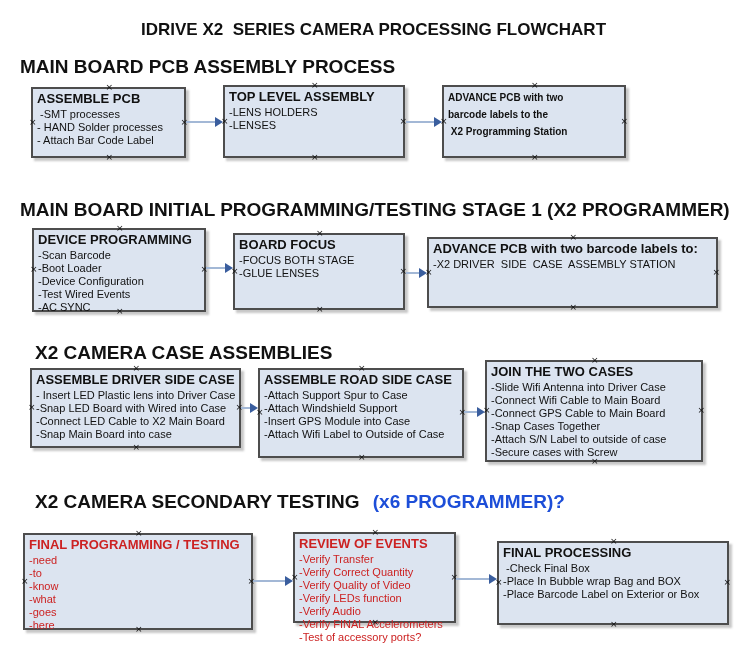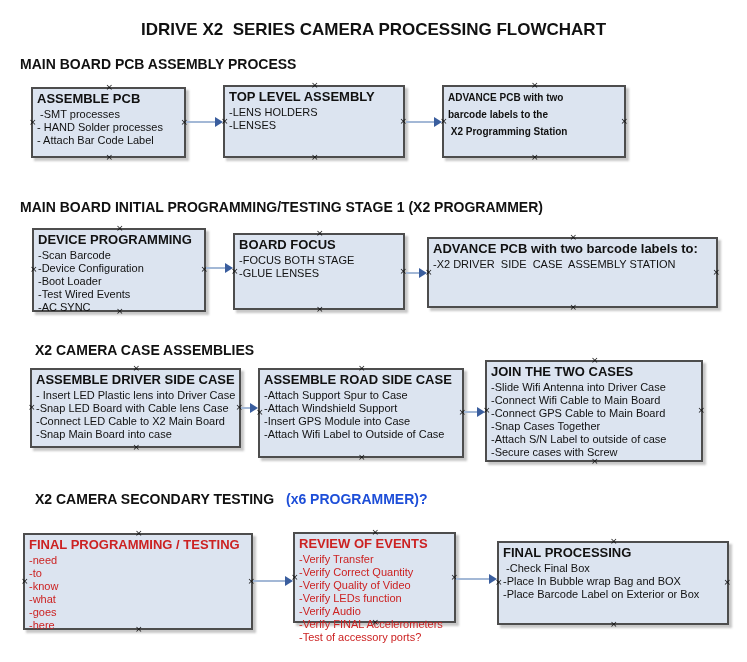--- a/index.html
+++ b/index.html
@@ -5,21 +5,21 @@
   html,body{margin:0;padding:0;}
   body{
     width:747px;height:662px;position:relative;background:#ffffff;
     font-family:"Liberation Sans", sans-serif;color:#111;overflow:hidden;
   }
   .page-title{
     position:absolute;top:20px;left:0;width:747px;text-align:center;
     font-size:17px;font-weight:bold;white-space:pre;color:#111;
   }
   .section-heading{
-    position:absolute;font-size:14px;font-weight:bold;color:#111;white-space:pre;
+    position:absolute;font-size:19px;font-weight:bold;color:#111;white-space:pre;
   }
   #h1{left:20px;top:56px;}
   #h2{left:20px;top:199px;}
   #h3{left:35px;top:342px;}
   #h4{left:35px;top:491px;}
   .heading-red{color:#1d4ed8;margin-left:8px;}
 
   .fc-box{
     position:absolute;box-sizing:border-box;
     background:#dce4f0;border:2px solid #4d4d4d;
@@ -110,22 +110,22 @@
 <span class="anchor anchor-t">×</span>
     <span class="anchor anchor-b">×</span>
     <span class="anchor anchor-l">×</span>
     <span class="anchor anchor-r">×</span>
   </div>
 
 <div class="fc-box" id="b21">
   <div class="box-title">DEVICE PROGRAMMING</div>
   <div class="box-items">
       <div class="box-item">-Scan Barcode</div>
+      <div class="box-item">-Boot Loader</div>
       <div class="box-item">-Device Configuration</div>
-      <div class="box-item">-Boot Loader</div>
       <div class="box-item">-Test Wired Events</div>
       <div class="box-item">-AC SYNC</div>
     </div>
 <span class="anchor anchor-t">×</span>
     <span class="anchor anchor-b">×</span>
     <span class="anchor anchor-l">×</span>
     <span class="anchor anchor-r">×</span>
   </div>
 <div class="fc-box" id="b22">
   <div class="box-title">BOARD FOCUS</div>
@@ -146,21 +146,21 @@
 <span class="anchor anchor-t">×</span>
     <span class="anchor anchor-b">×</span>
     <span class="anchor anchor-l">×</span>
     <span class="anchor anchor-r">×</span>
   </div>
 
 <div class="fc-box" id="b31">
   <div class="box-title">ASSEMBLE DRIVER SIDE CASE</div>
   <div class="box-items">
       <div class="box-item">- Insert LED Plastic lens into Driver Case</div>
-      <div class="box-item">-Snap LED Board with Cable lens Case</div>
+      <div class="box-item">-Snap LED Board with Wired into Case</div>
       <div class="box-item">-Connect LED Cable to X2 Main Board</div>
       <div class="box-item">-Snap Main Board into case</div>
     </div>
 <span class="anchor anchor-t">×</span>
     <span class="anchor anchor-b">×</span>
     <span class="anchor anchor-l">×</span>
     <span class="anchor anchor-r">×</span>
   </div>
 <div class="fc-box" id="b32">
   <div class="box-title">ASSEMBLE ROAD SIDE CASE</div>

